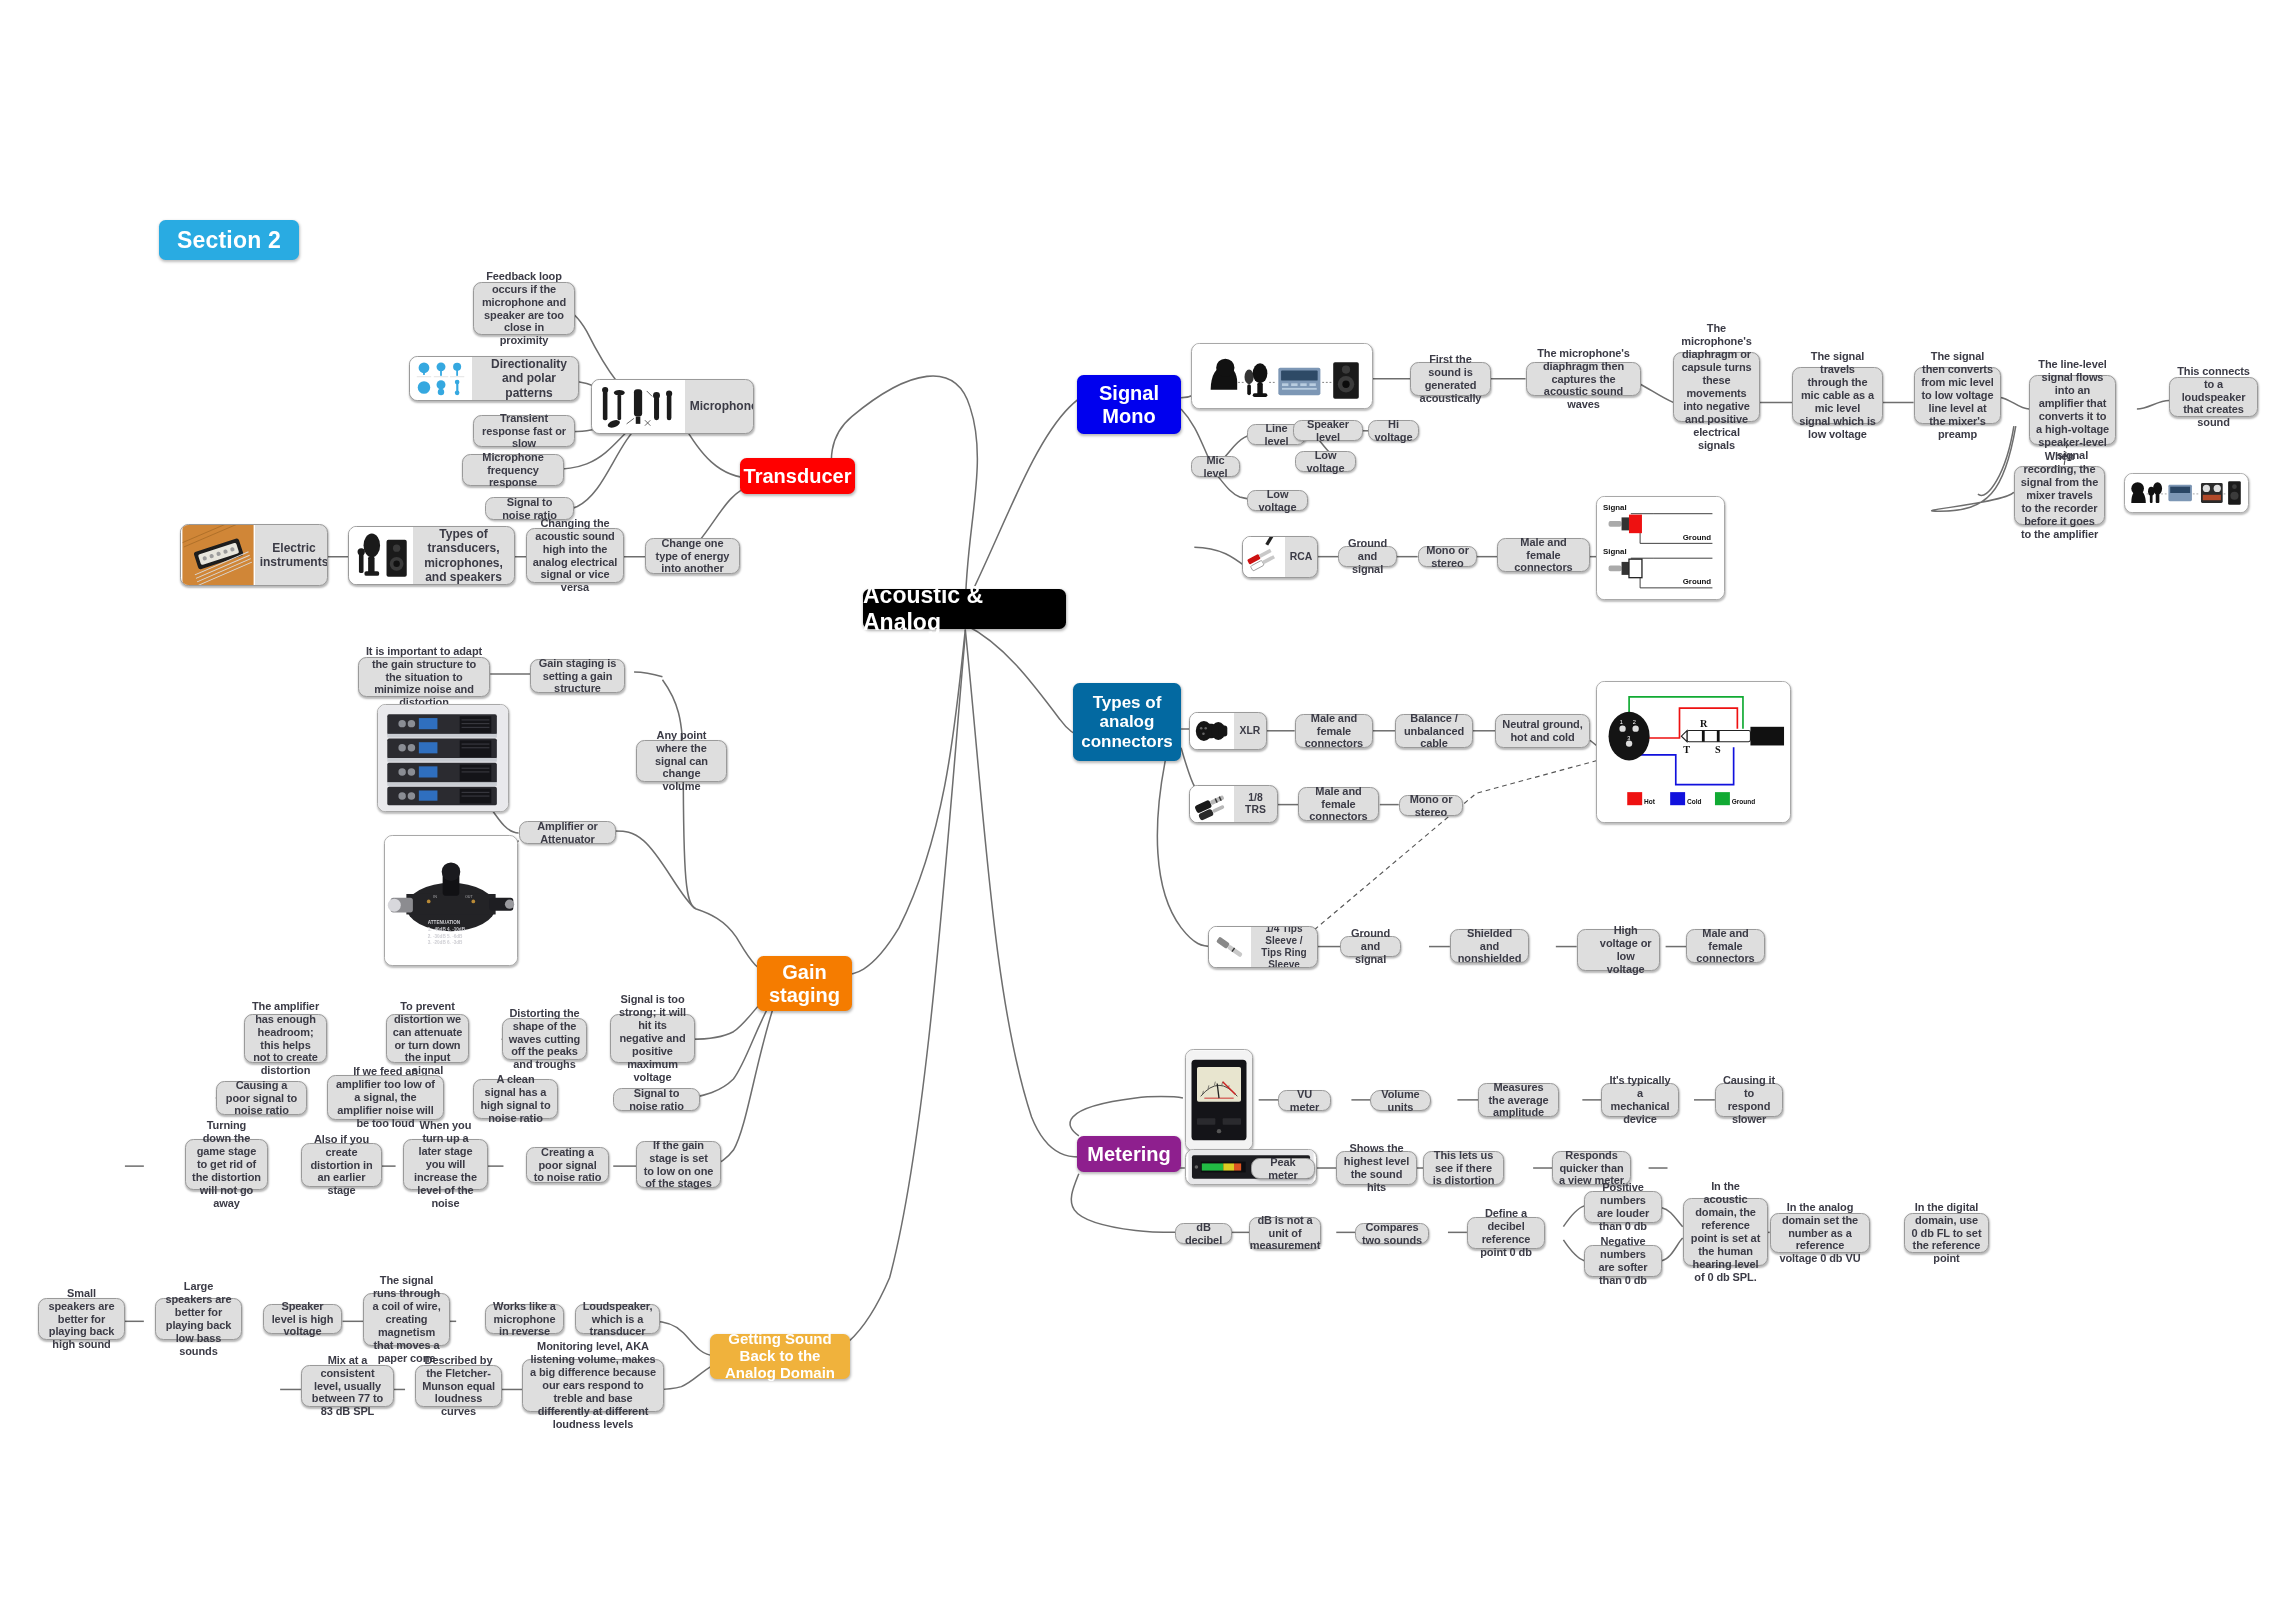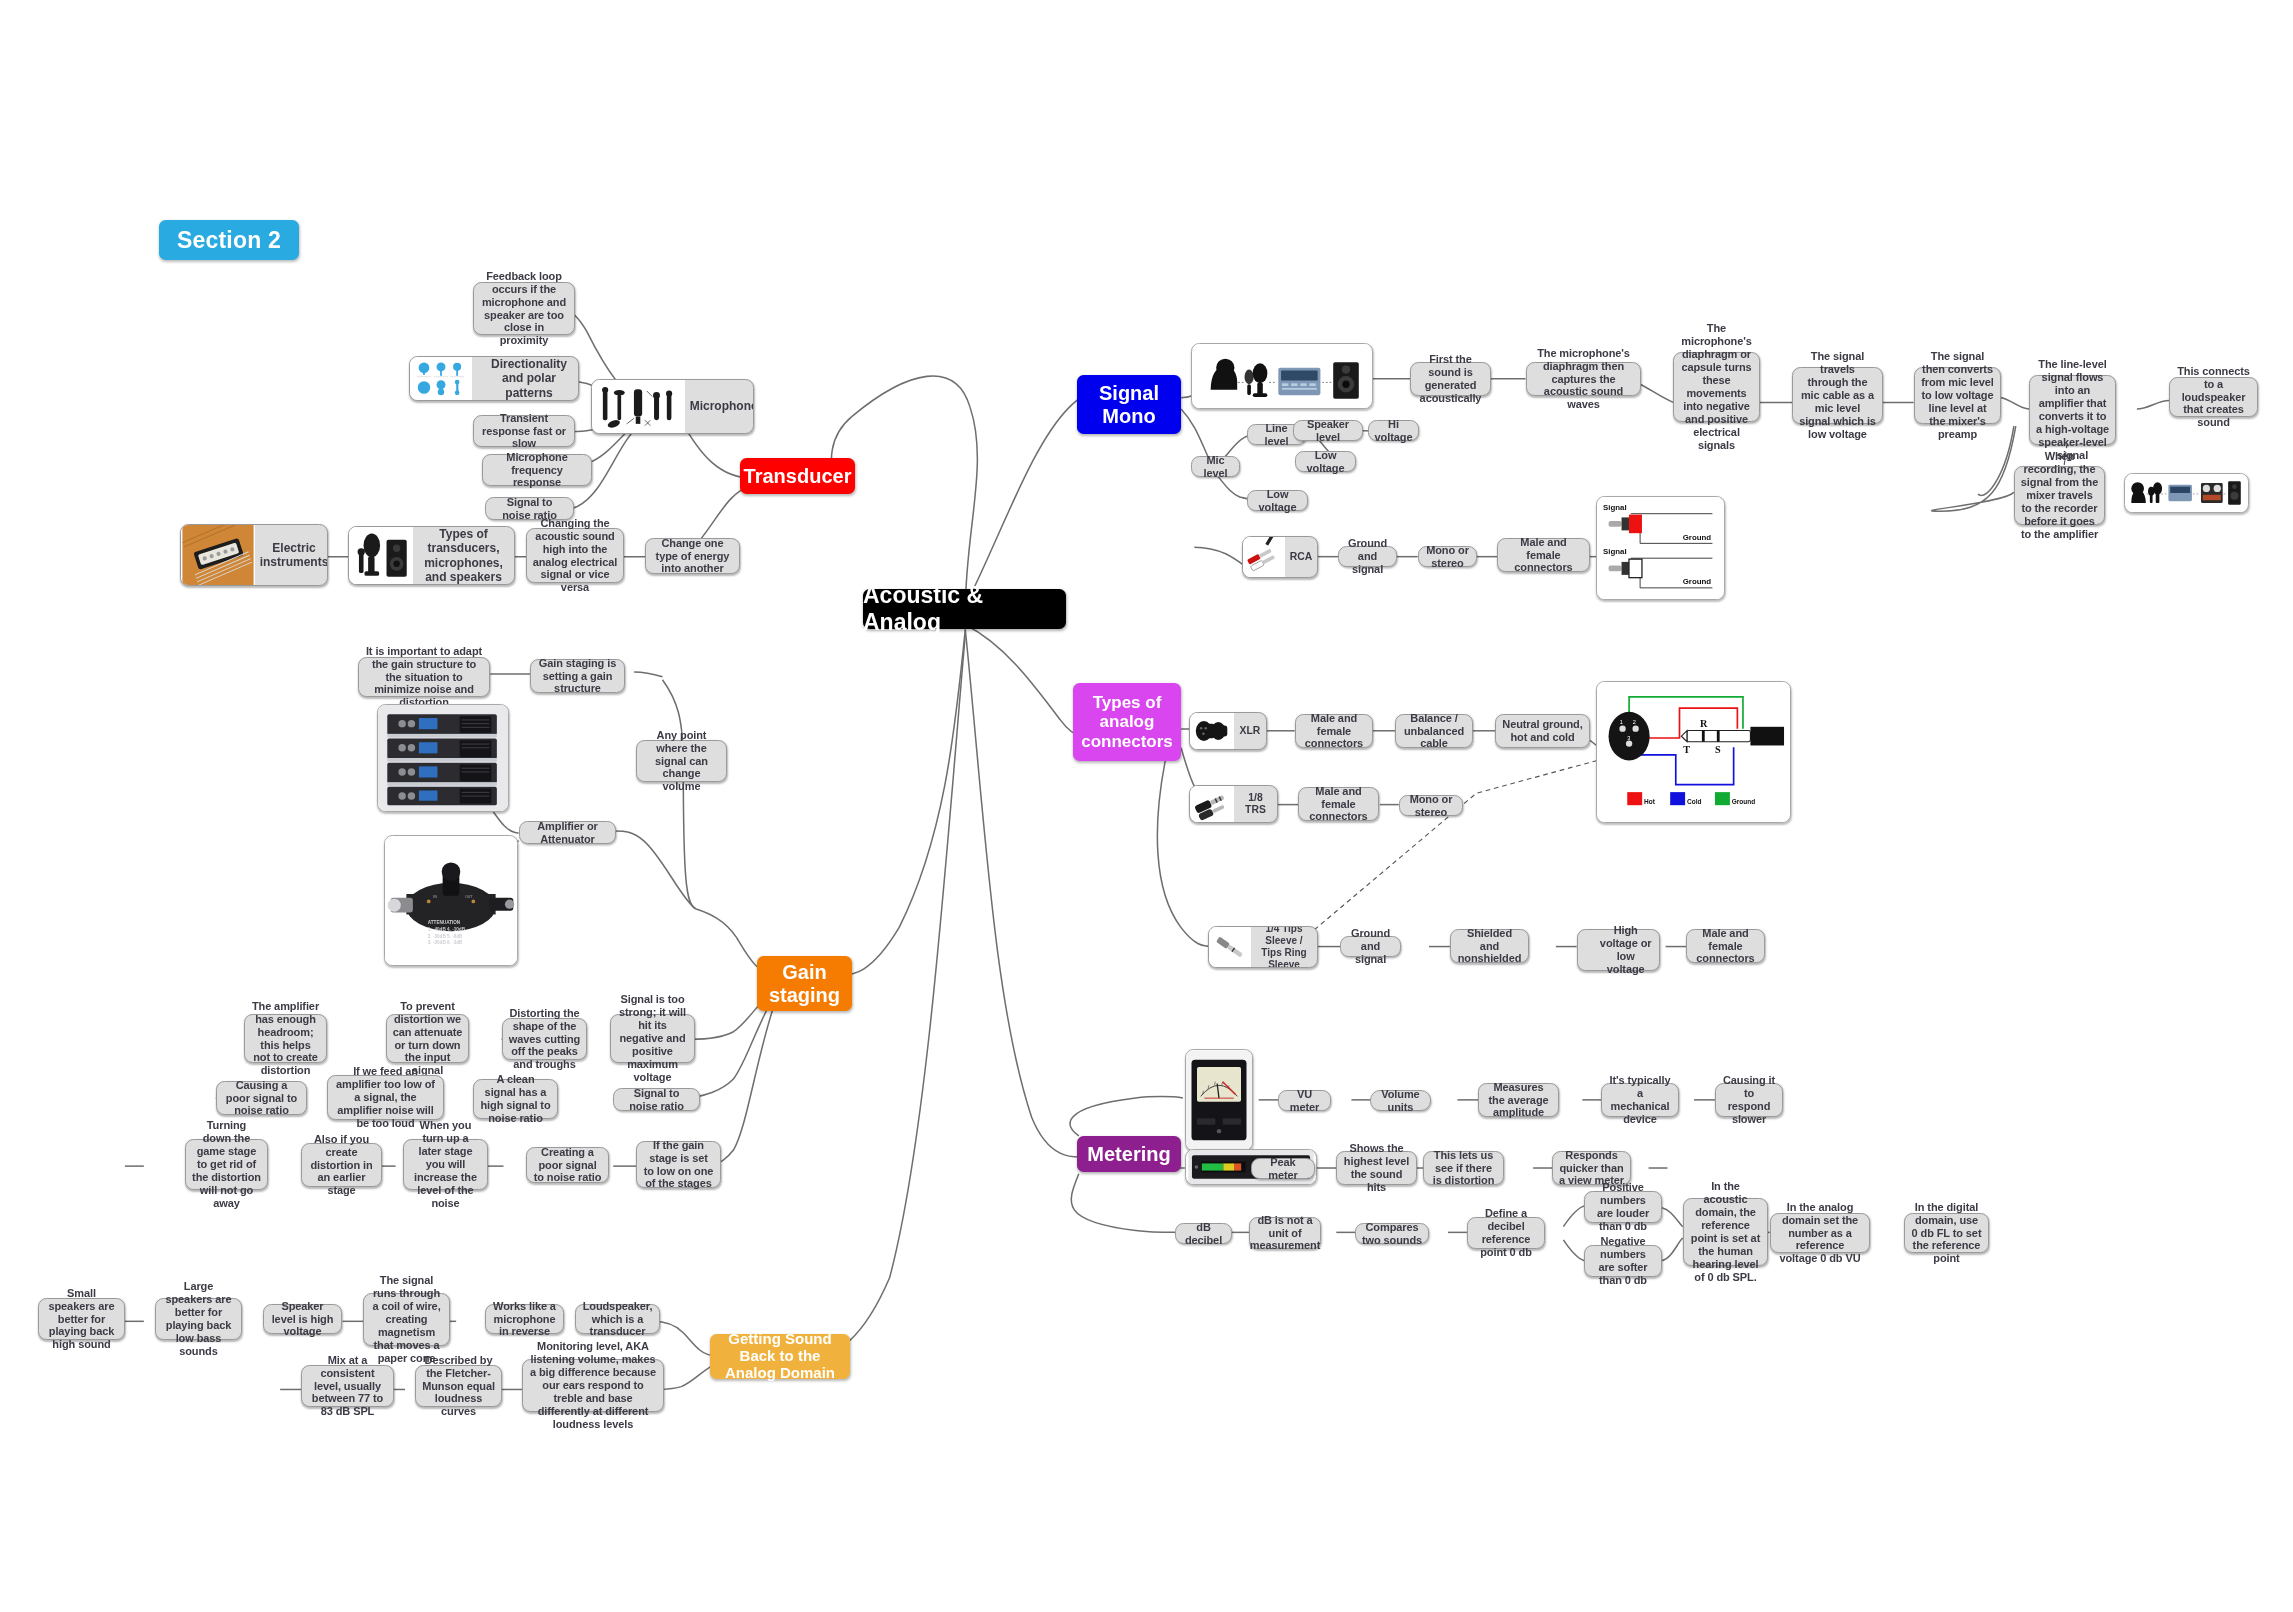--- a/index.html
+++ b/index.html
@@ -272,21 +272,21 @@
   </svg>
 
   <div class="chip" style="left:159px; top:220px; width:140px; height:40px;">Section 2</div>
 
   <div class="root" style="left:863px; top:589px; width:203px; height:40px;">Acoustic &amp; Analog</div>
 
   <div class="topic" style="left:740px; top:458px; width:115px; height:36px; background:#ff0000;">Transducer</div>
 
   <div class="topic" style="left:1077px; top:375px; width:104px; height:59px; background:#0000ee;">Signal Mono</div>
 
-  <div class="topic small-topic" style="left:1073px; top:683px; width:108px; height:78px; background:#d946ef;">Types of analog connectors</div>
+  <div class="topic small-topic" style="left:1073px; top:683px; width:108px; height:78px; background:#0369a1;">Types of analog connectors</div>
 
   <div class="topic" style="left:757px; top:956px; width:95px; height:55px; background:#f57c00;">Gain staging</div>
 
   <div class="topic" style="left:1077px; top:1136px; width:104px; height:36px; background:#8e1f8e;">Metering</div>
 
   <div class="topic small-topic" style="left:710px; top:1334px; width:140px; height:45px; background:#f0b23c; font-size:15px;">Getting Sound Back to the Analog Domain</div>
 
   <div class="node tiny" style="left:473px; top:282px; width:102px; height:53px;">Feedback loop occurs if the microphone and speaker are too close in proximity</div>
 
   <div class="picnode" style="left:409px; top:356px; width:170px; height:45px;gap:8px;">
@@ -311,21 +311,21 @@
             <line x1="25" y1="22" x2="41" y2="22"></line>
             <line x1="43" y1="22" x2="59" y2="22"></line>
         </g>
       </svg>
     </div>
     <div class="plabel">Directionality and polar patterns</div>
   </div>
 
   <div class="node tiny" style="left:473px; top:415px; width:102px; height:32px;">Transient response fast or slow</div>
 
-  <div class="node tiny" style="left:482px; top:454px; width:110px; height:32px;">Microphone frequency response</div>
+  <div class="node tiny" style="left:462px; top:454px; width:102px; height:32px;">Microphone frequency response</div>
 
   <div class="node tiny" style="left:485px; top:497px; width:89px; height:23px;">Signal to noise ratio</div>
 
   <div class="picnode" style="left:591px; top:379px; width:163px; height:55px;">
     <div class="pic" style="width:93px;">
       <svg class="art" viewBox="0 0 98 58">
         <g fill="#1b1b1b">
           <rect x="10" y="12" width="5" height="32" rx="2"></rect>
             <circle cx="12.5" cy="11" r="3.4"></circle>
           <rect x="26" y="16" width="4" height="28" rx="2"></rect>

